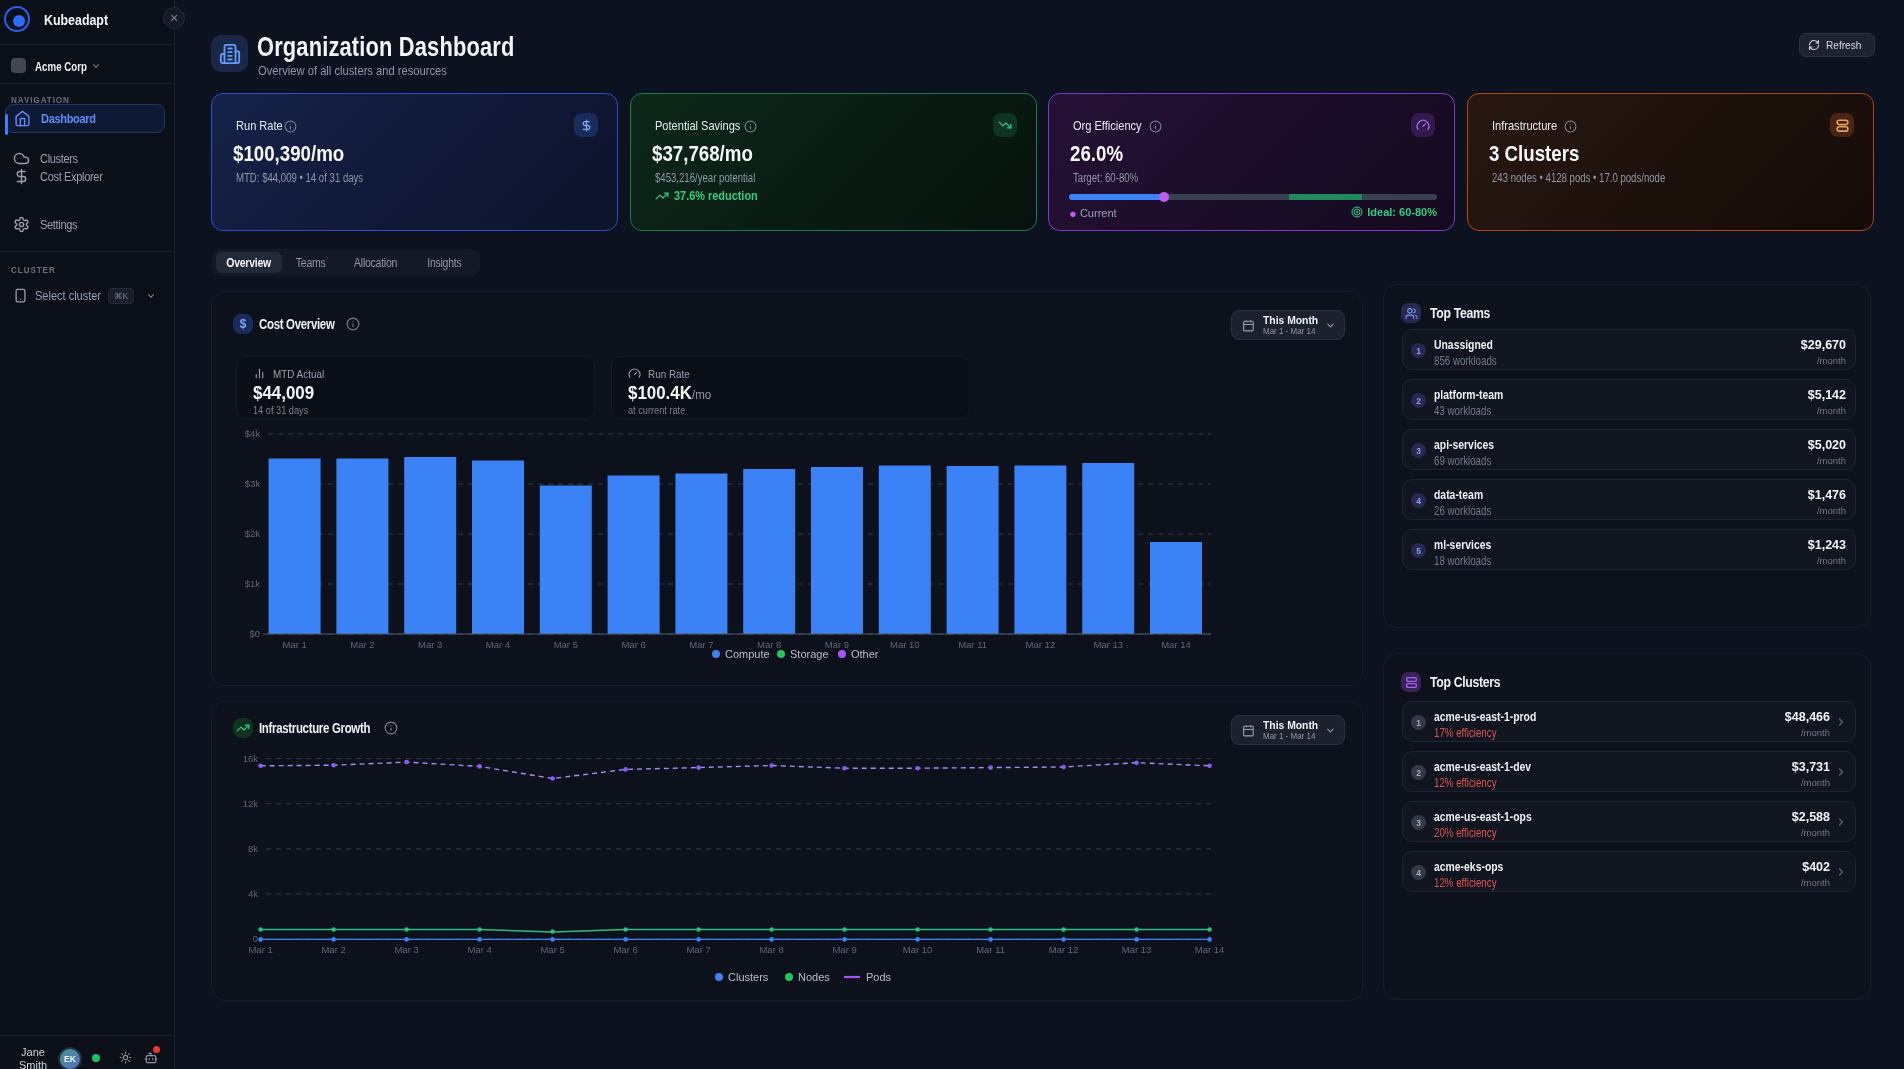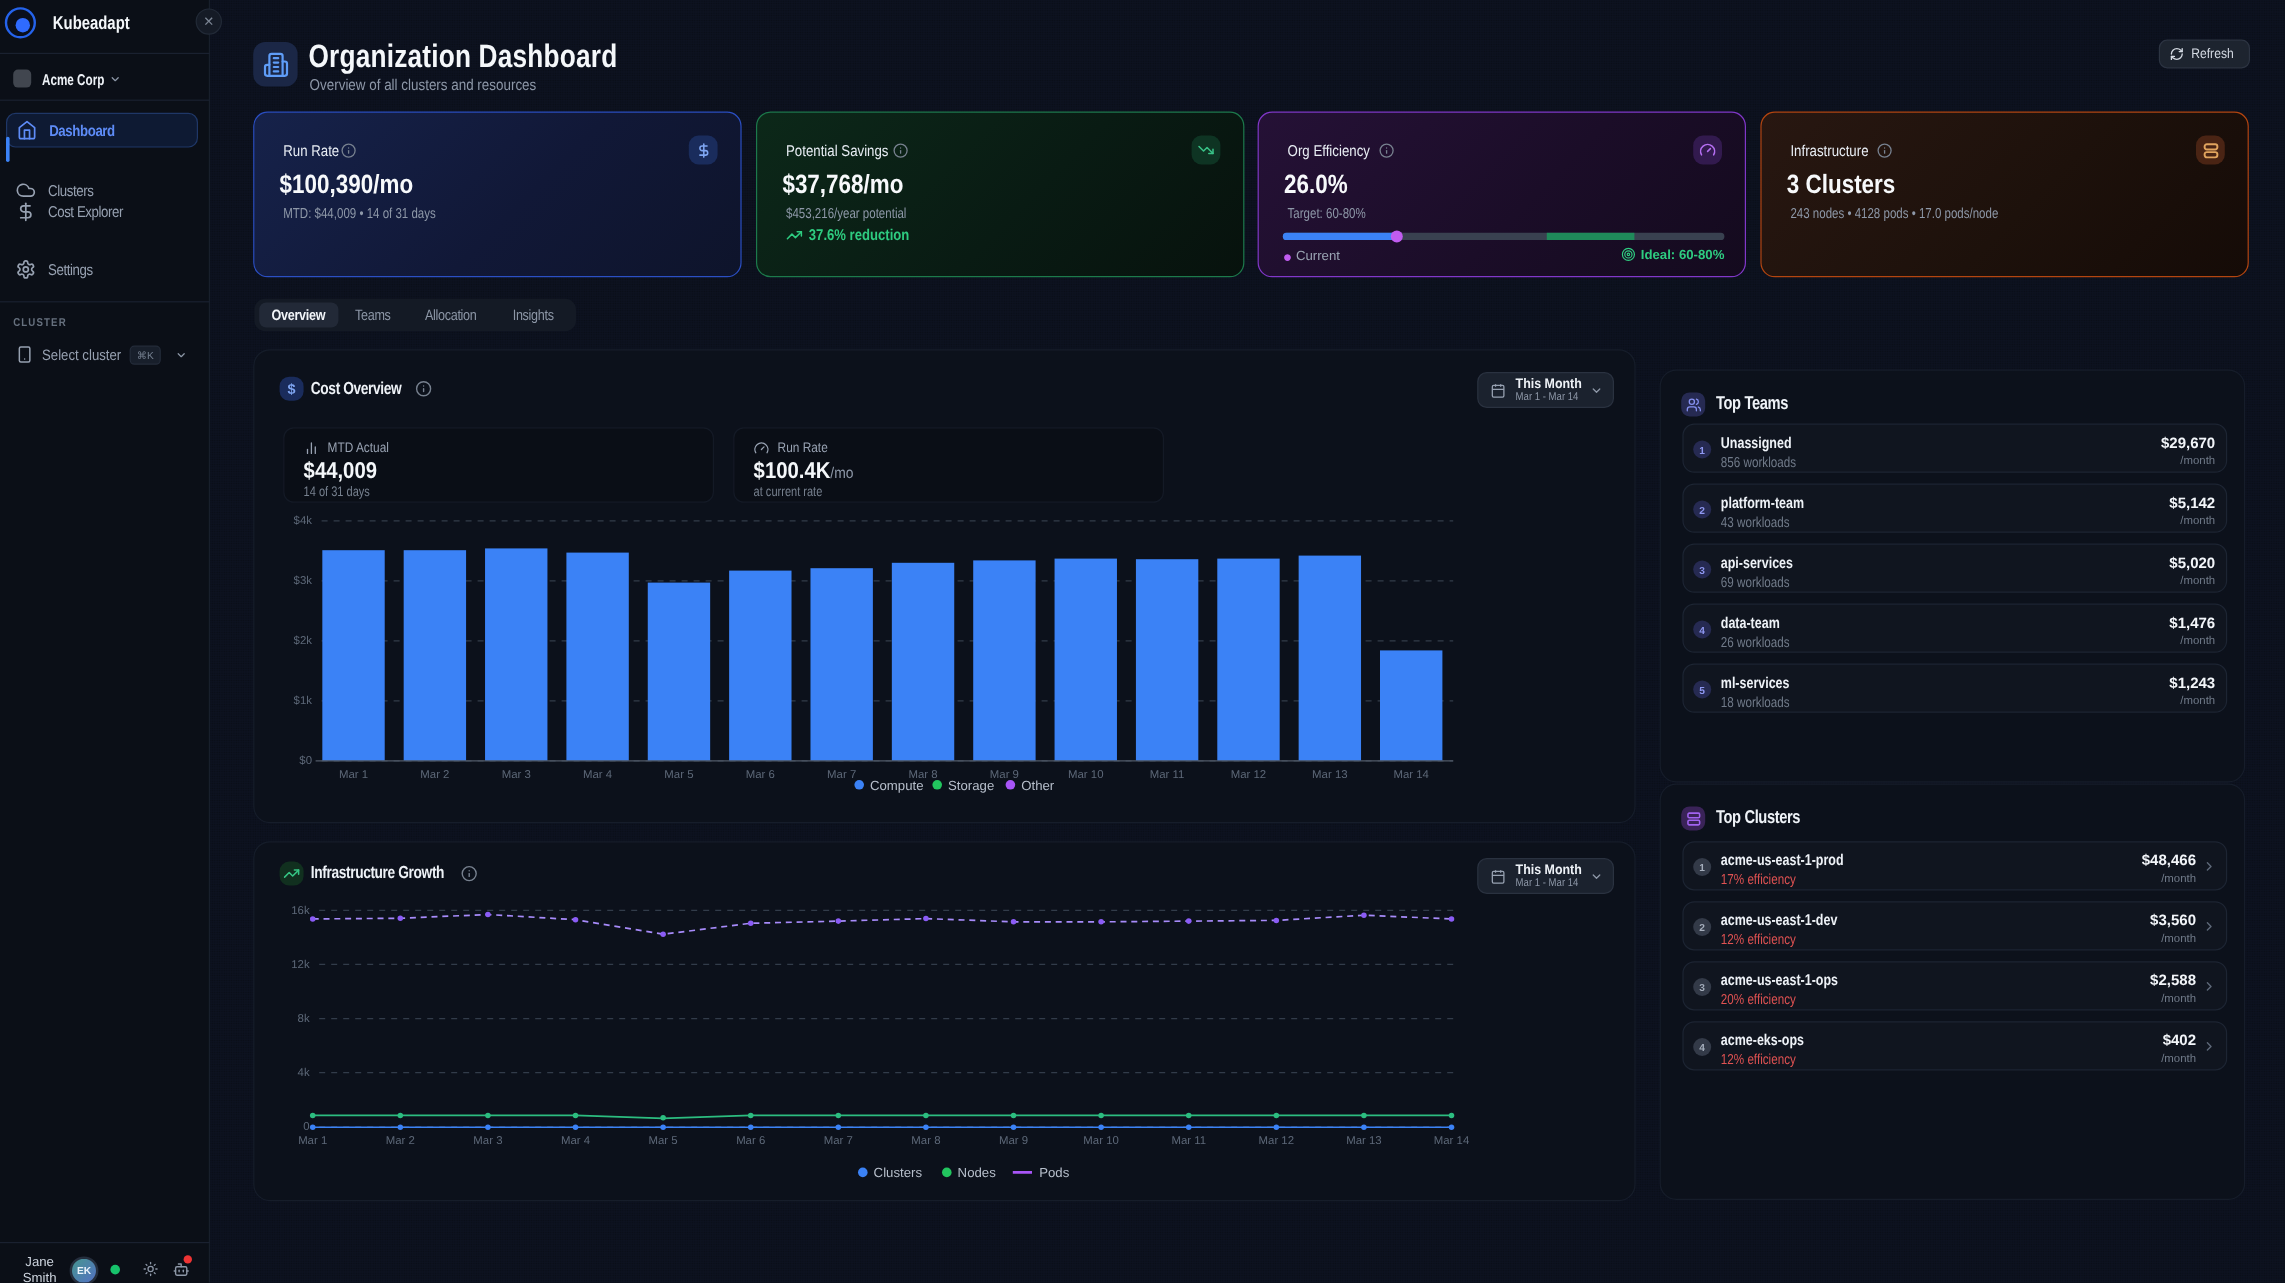--- a/index.html
+++ b/index.html
@@ -121,21 +121,21 @@
 
   <div class="abs" style="left:11px; top:58px; width:15px; height:15px; border-radius:4px; background:#41464f;"></div>
   <div class="abs" style="left:35px; top:59px; font-size:13px; font-weight:bold; color:#eef2f7; transform:scaleX(0.75); transform-origin:0 50%;">Acme Corp</div>
   <svg class="abs" style="left:91px; top:61px;" width="10" height="10" viewBox="0 0 24 24" fill="none" stroke="#8d97a7" stroke-width="2.5" stroke-linecap="round" stroke-linejoin="round">
       <path d="m6 9 6 6 6-6"></path>
     </svg>
   <div class="sdiv" style="top:83px;"></div>
 
   <div class="navlabel" style="top:94px;">NAVIGATION</div>
 
-  <div class="navitem active" style="top:94px;">
+  <div class="navitem active" style="top:104px;">
     <svg class="ic" viewBox="0 0 24 24" fill="none" stroke="#5e8cf7" stroke-width="2" stroke-linecap="round" stroke-linejoin="round">
         <path d="m3 9 9-7 9 7v11a2 2 0 0 1-2 2H5a2 2 0 0 1-2-2z"></path>
         <path d="M9 22V12h6v10"></path>
       </svg>
     <span class="lb">Dashboard</span>
   </div>
   <div id="activebar"></div>
   <div class="navitem" style="top:144px;">
     <svg class="ic" viewBox="0 0 24 24" fill="none" stroke="#97a1b1" stroke-width="2" stroke-linecap="round" stroke-linejoin="round">
         <path d="M17.5 19H9a7 7 0 1 1 6.71-9h1.79a4.5 4.5 0 1 1 0 9Z"></path>
@@ -518,21 +518,21 @@
       <circle cx="973.6" cy="13.8" r="2.3" fill="#8b5cf6"></circle>
       <circle cx="483" cy="225" r="4" fill="#3b82f6"></circle>
       <text x="492" y="229" text-anchor="start" font-size="11" fill="#b7bfcb">Clusters</text>
       <circle cx="553" cy="225" r="4" fill="#22c55e"></circle>
       <text x="562" y="229" text-anchor="start" font-size="11" fill="#b7bfcb">Nodes</text>
       <line x1="608" y1="225" x2="624" y2="225" stroke="#a855f7" stroke-width="2.2"></line>
       <text x="630" y="229" text-anchor="start" font-size="11" fill="#b7bfcb">Pods</text>
     </svg>
 </div>
 
-<div class="card" id="teams" style="left:1383px; top:308px; width:488px; height:344px;">
+<div class="card" id="teams" style="left:1383px; top:284px; width:488px; height:344px;">
   <div class="chead-ic" style="left:17px; top:18px; width:20px; height:20px; border-radius:7px; background:#262a52;">
       <svg width="13" height="13" viewBox="0 0 24 24" fill="none" stroke="#8691f0" stroke-width="2" stroke-linecap="round" stroke-linejoin="round">
         <path d="M16 21v-2a4 4 0 0 0-4-4H6a4 4 0 0 0-4 4v2"></path>
         <circle cx="9" cy="7" r="4"></circle>
         <path d="M22 21v-2a4 4 0 0 0-3-3.87"></path>
         <path d="M16 3.13a4 4 0 0 1 0 7.75"></path>
       </svg>
     </div>
   <div class="chead-t" style="left:46px; top:19px; font-size:15.5px;">Top Teams</div>
 <div class="rowitem" style="top: 44px;">
@@ -587,21 +587,21 @@
       <div class="rval chev">$48,466</div>
       <div class="rmon chev">/month</div>
       <svg class="rchev" width="12" height="12" viewBox="0 0 24 24" fill="none" stroke="#5d6878" stroke-width="2.4" stroke-linecap="round" stroke-linejoin="round">
         <path d="m9 18 6-6-6-6"></path>
       </svg>
     </div>
     <div class="rowitem" style="top: 97px;">
       <div class="rnum numgray">2</div>
       <div class="rname">acme-us-east-1-dev</div>
       <div class="rsub redsub">12% efficiency</div>
-      <div class="rval chev">$3,560</div>
+      <div class="rval chev">$3,731</div>
       <div class="rmon chev">/month</div>
       <svg class="rchev" width="12" height="12" viewBox="0 0 24 24" fill="none" stroke="#5d6878" stroke-width="2.4" stroke-linecap="round" stroke-linejoin="round">
         <path d="m9 18 6-6-6-6"></path>
       </svg>
     </div>
     <div class="rowitem" style="top: 147px;">
       <div class="rnum numgray">3</div>
       <div class="rname">acme-us-east-1-ops</div>
       <div class="rsub redsub">20% efficiency</div>
       <div class="rval chev">$2,588</div>

